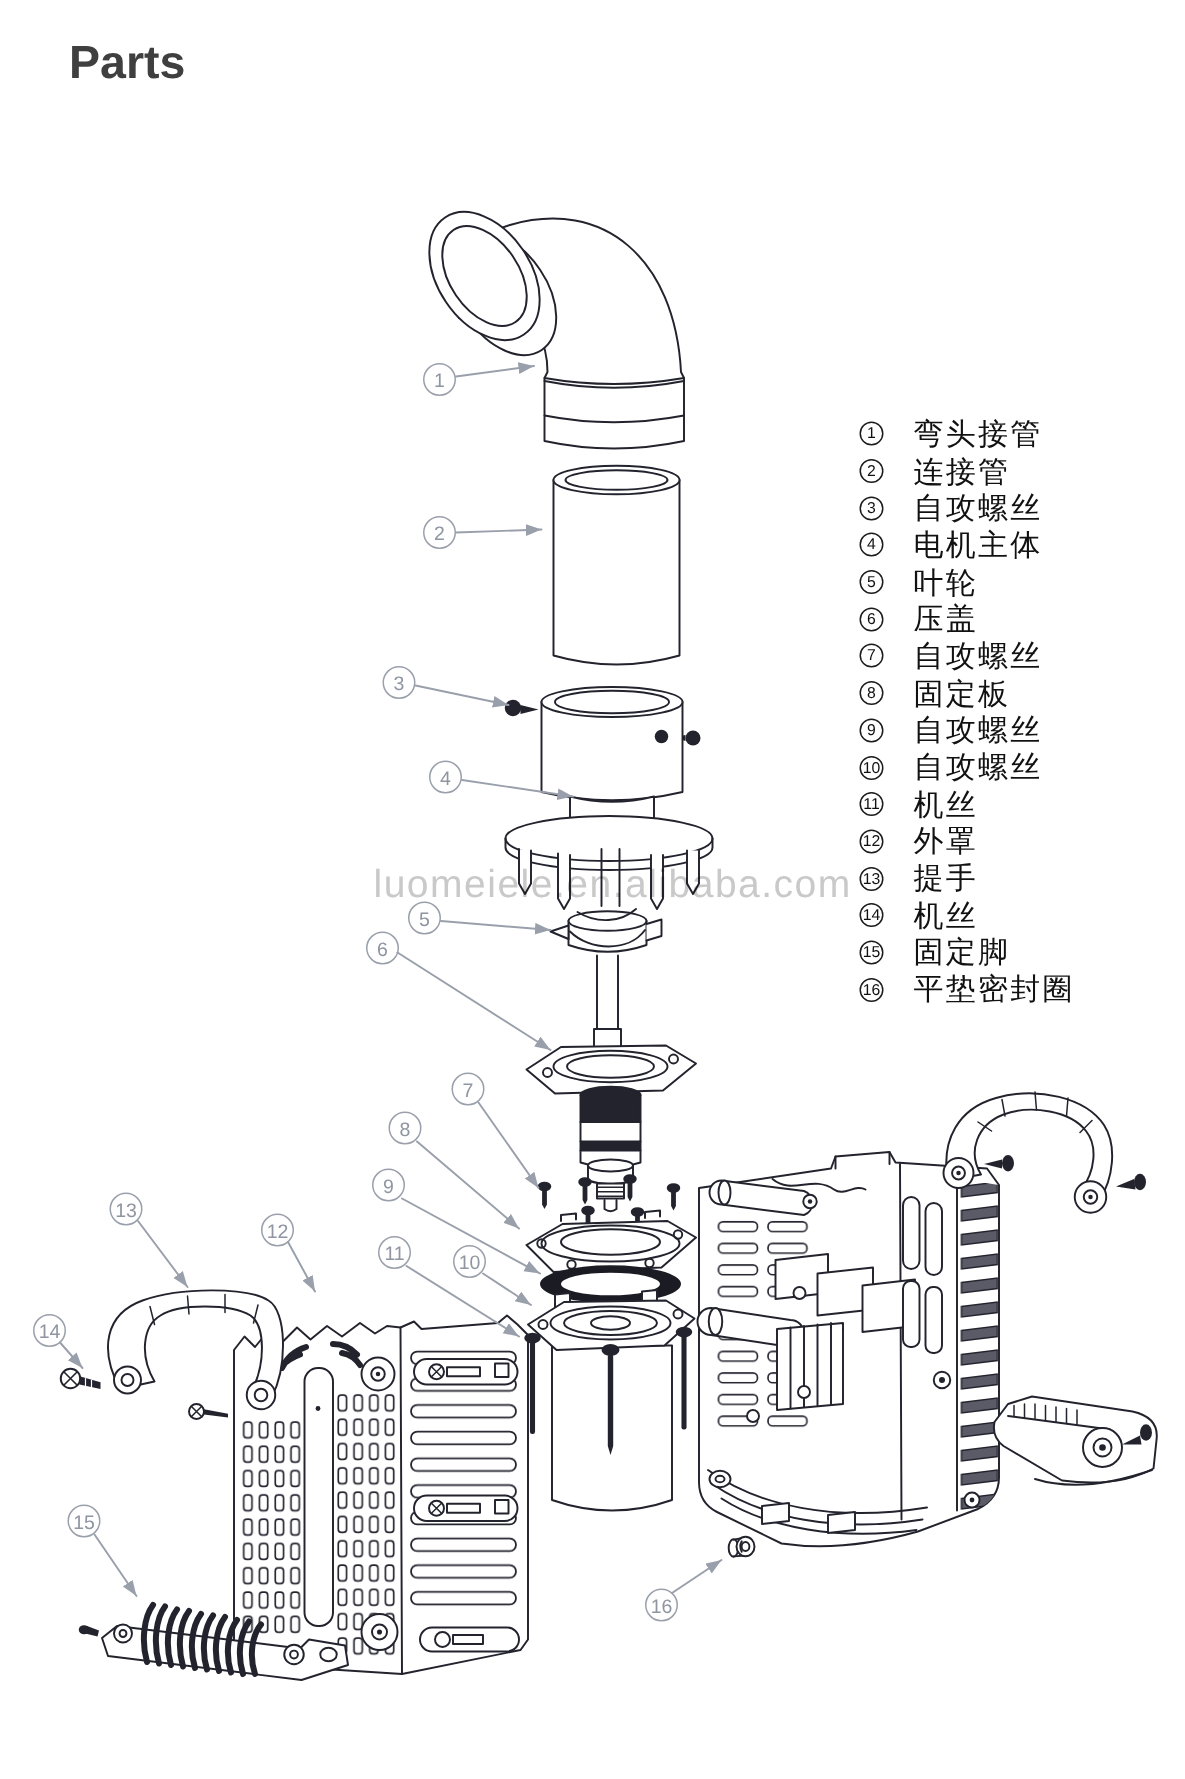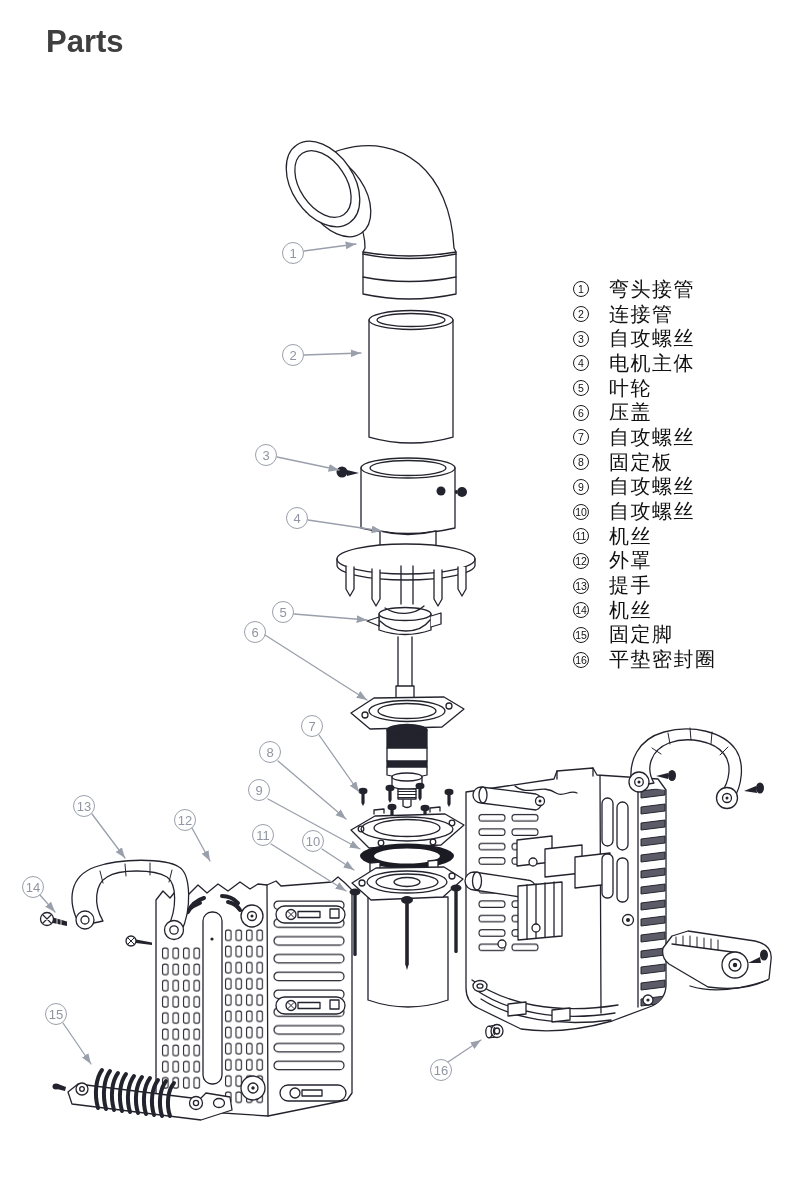--- a/index.html
+++ b/index.html
@@ -351,20 +351,21 @@
         <line x1="271" y1="844" x2="346" y2="891" marker-end="url(#arw)"></line>
         <line x1="192" y1="828" x2="210" y2="861" marker-end="url(#arw)"></line>
         <line x1="92" y1="814" x2="125" y2="858" marker-end="url(#arw)"></line>
         <line x1="40" y1="895" x2="55" y2="912" marker-end="url(#arw)"></line>
         <line x1="63" y1="1023" x2="91" y2="1064" marker-end="url(#arw)"></line>
         <line x1="448" y1="1062" x2="481" y2="1040" marker-end="url(#arw)"></line>
       </g>
     </g>
   </svg>
 
+  <div class="watermark">luomeiele.en.alibaba.com</div>
 
   <div class="callout" style="left:282px;top:242px">1</div>
   <div class="callout" style="left:282px;top:344px">2</div>
   <div class="callout" style="left:255px;top:444px">3</div>
   <div class="callout" style="left:286px;top:507px">4</div>
   <div class="callout" style="left:272px;top:601px">5</div>
   <div class="callout" style="left:244px;top:621px">6</div>
   <div class="callout" style="left:301px;top:715px">7</div>
   <div class="callout" style="left:259px;top:741px">8</div>
   <div class="callout" style="left:248px;top:779px">9</div>

